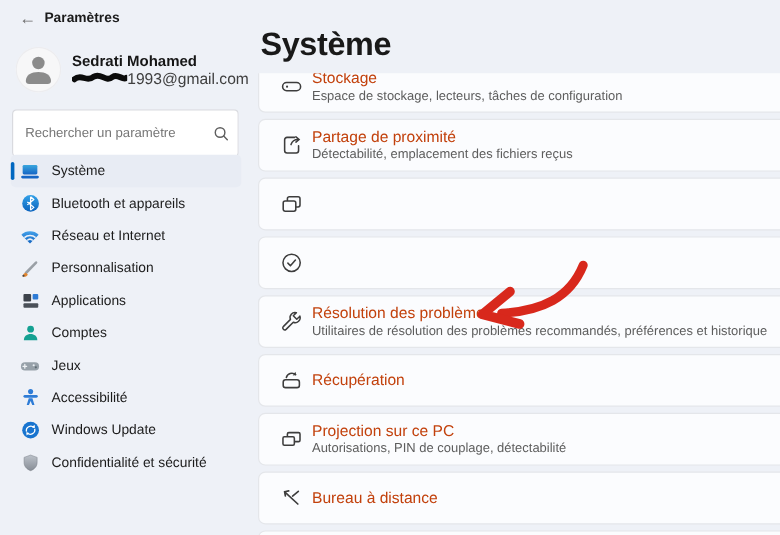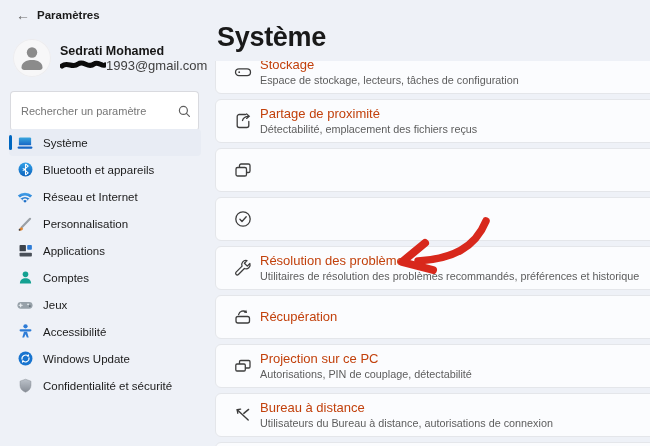--- a/index.html
+++ b/index.html
@@ -314,21 +314,20 @@
     <div class="card">
       <span class="card-icon">
         <svg width="20" height="20" viewBox="0 0 20 20" fill="none" stroke="#3d3d3d" stroke-width="1.4" stroke-linecap="round">
         <path d="M4.2 4.8l11 10.2"></path>
             <path d="M15.6 4.4l-4.8 4"></path>
             <path d="M4.2 4.8l3.4-.7M4.2 4.8l.6 3.4"></path>
           </svg>
       </span>
       <span class="card-text">
         <span class="card-title">Bureau à distance</span>
-        <span class="card-sub">Utilisateurs du Bureau à distance, autorisations de connexion</span>
       </span>
     </div>
 
     <div class="card sliver"></div>
   </div>
 
   <svg class="anno" viewBox="0 0 650 446">
     <path d="M486 221 C 475 248 452 259 418 261" stroke="#d8281c" stroke-width="7.5" fill="none" stroke-linecap="round"></path>
     <path d="M425 243 L402 262 L433 270" stroke="#d8281c" stroke-width="8" fill="none" stroke-linecap="round" stroke-linejoin="round"></path>
   </svg>

